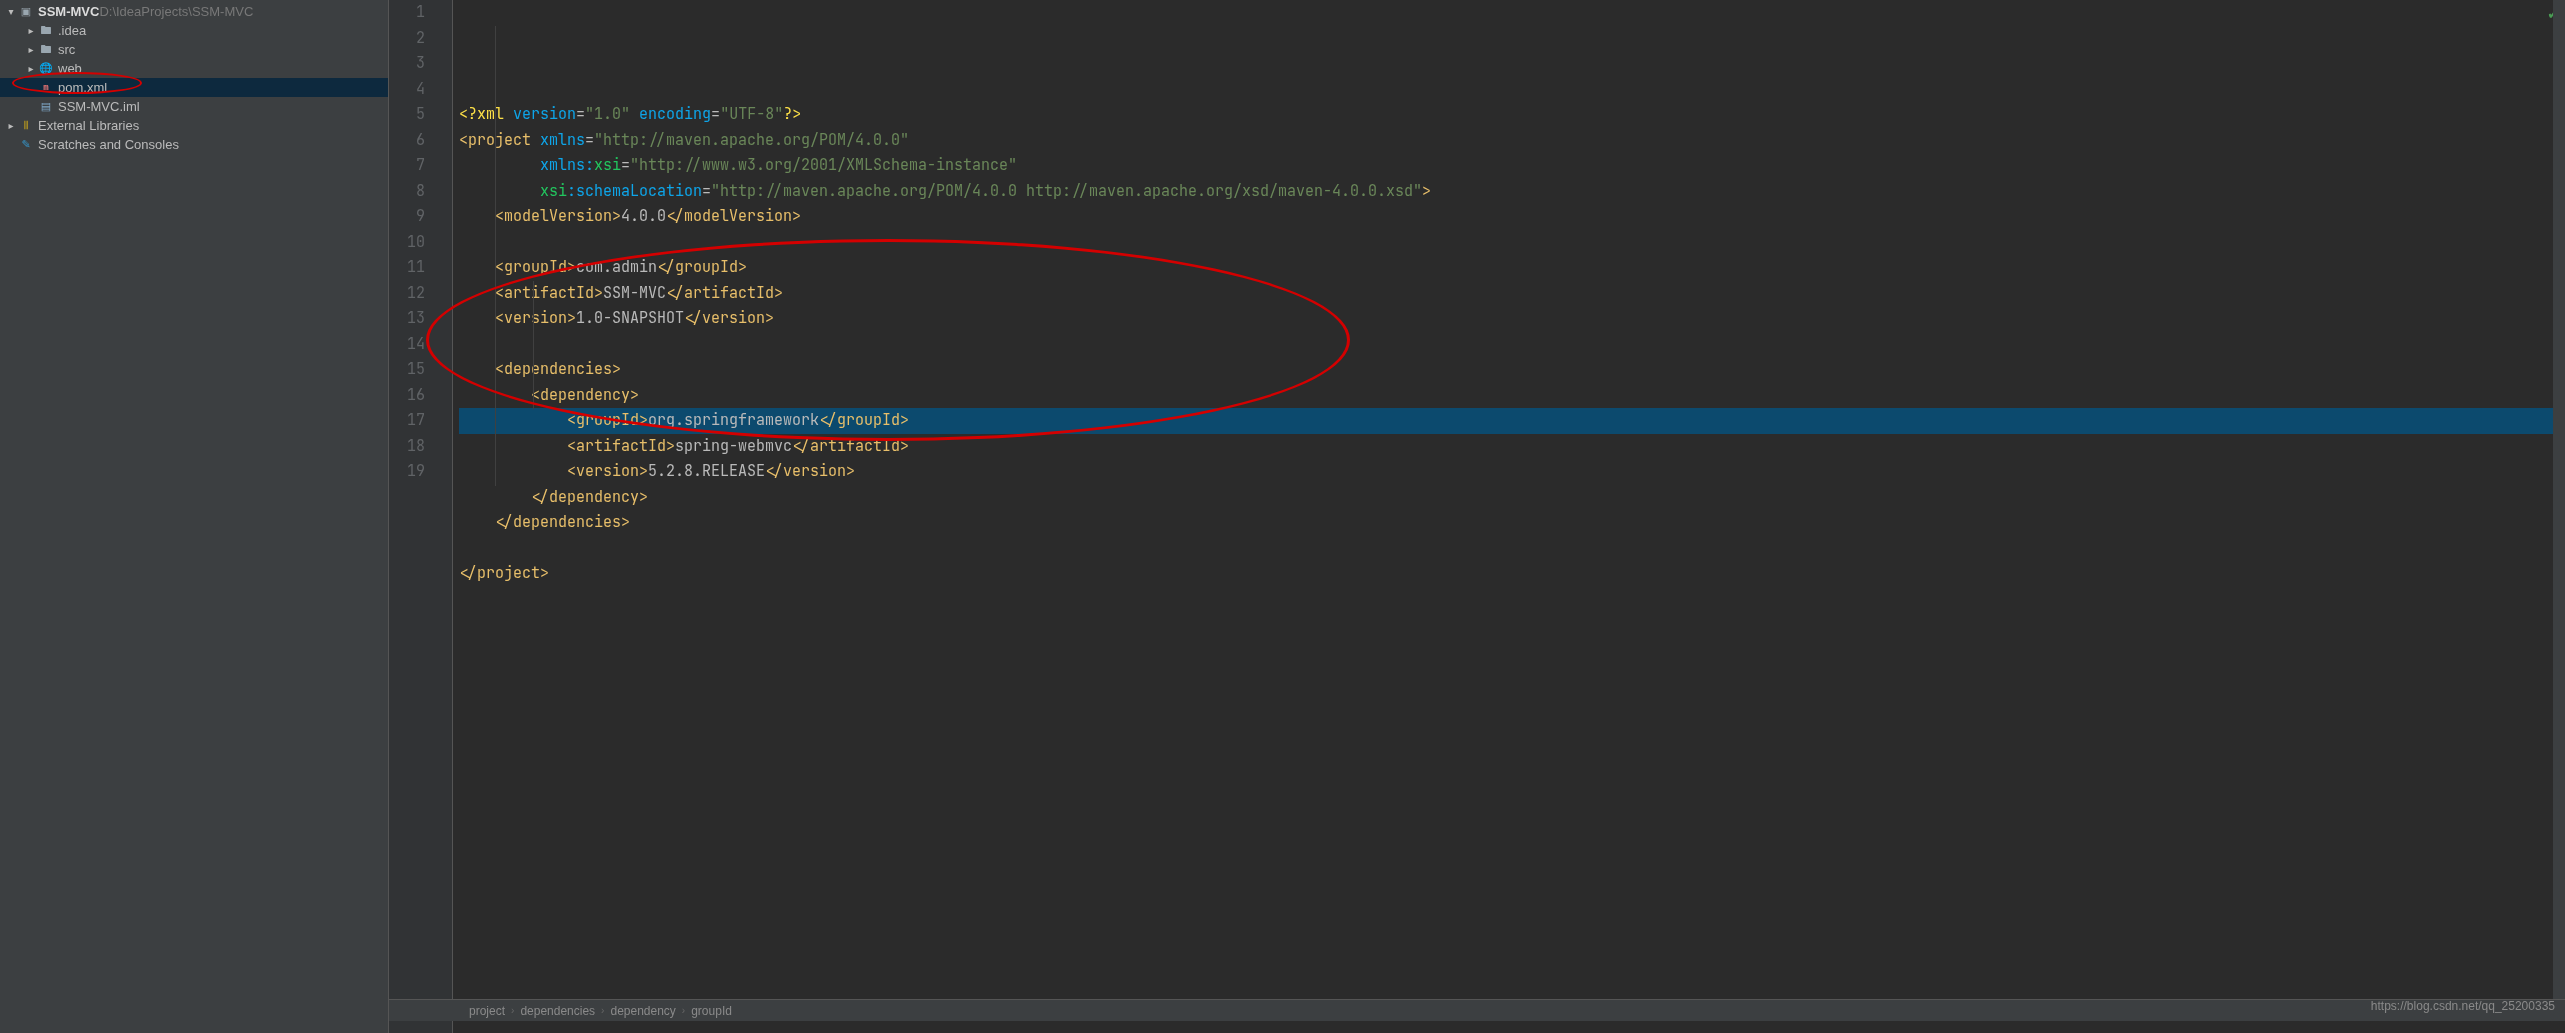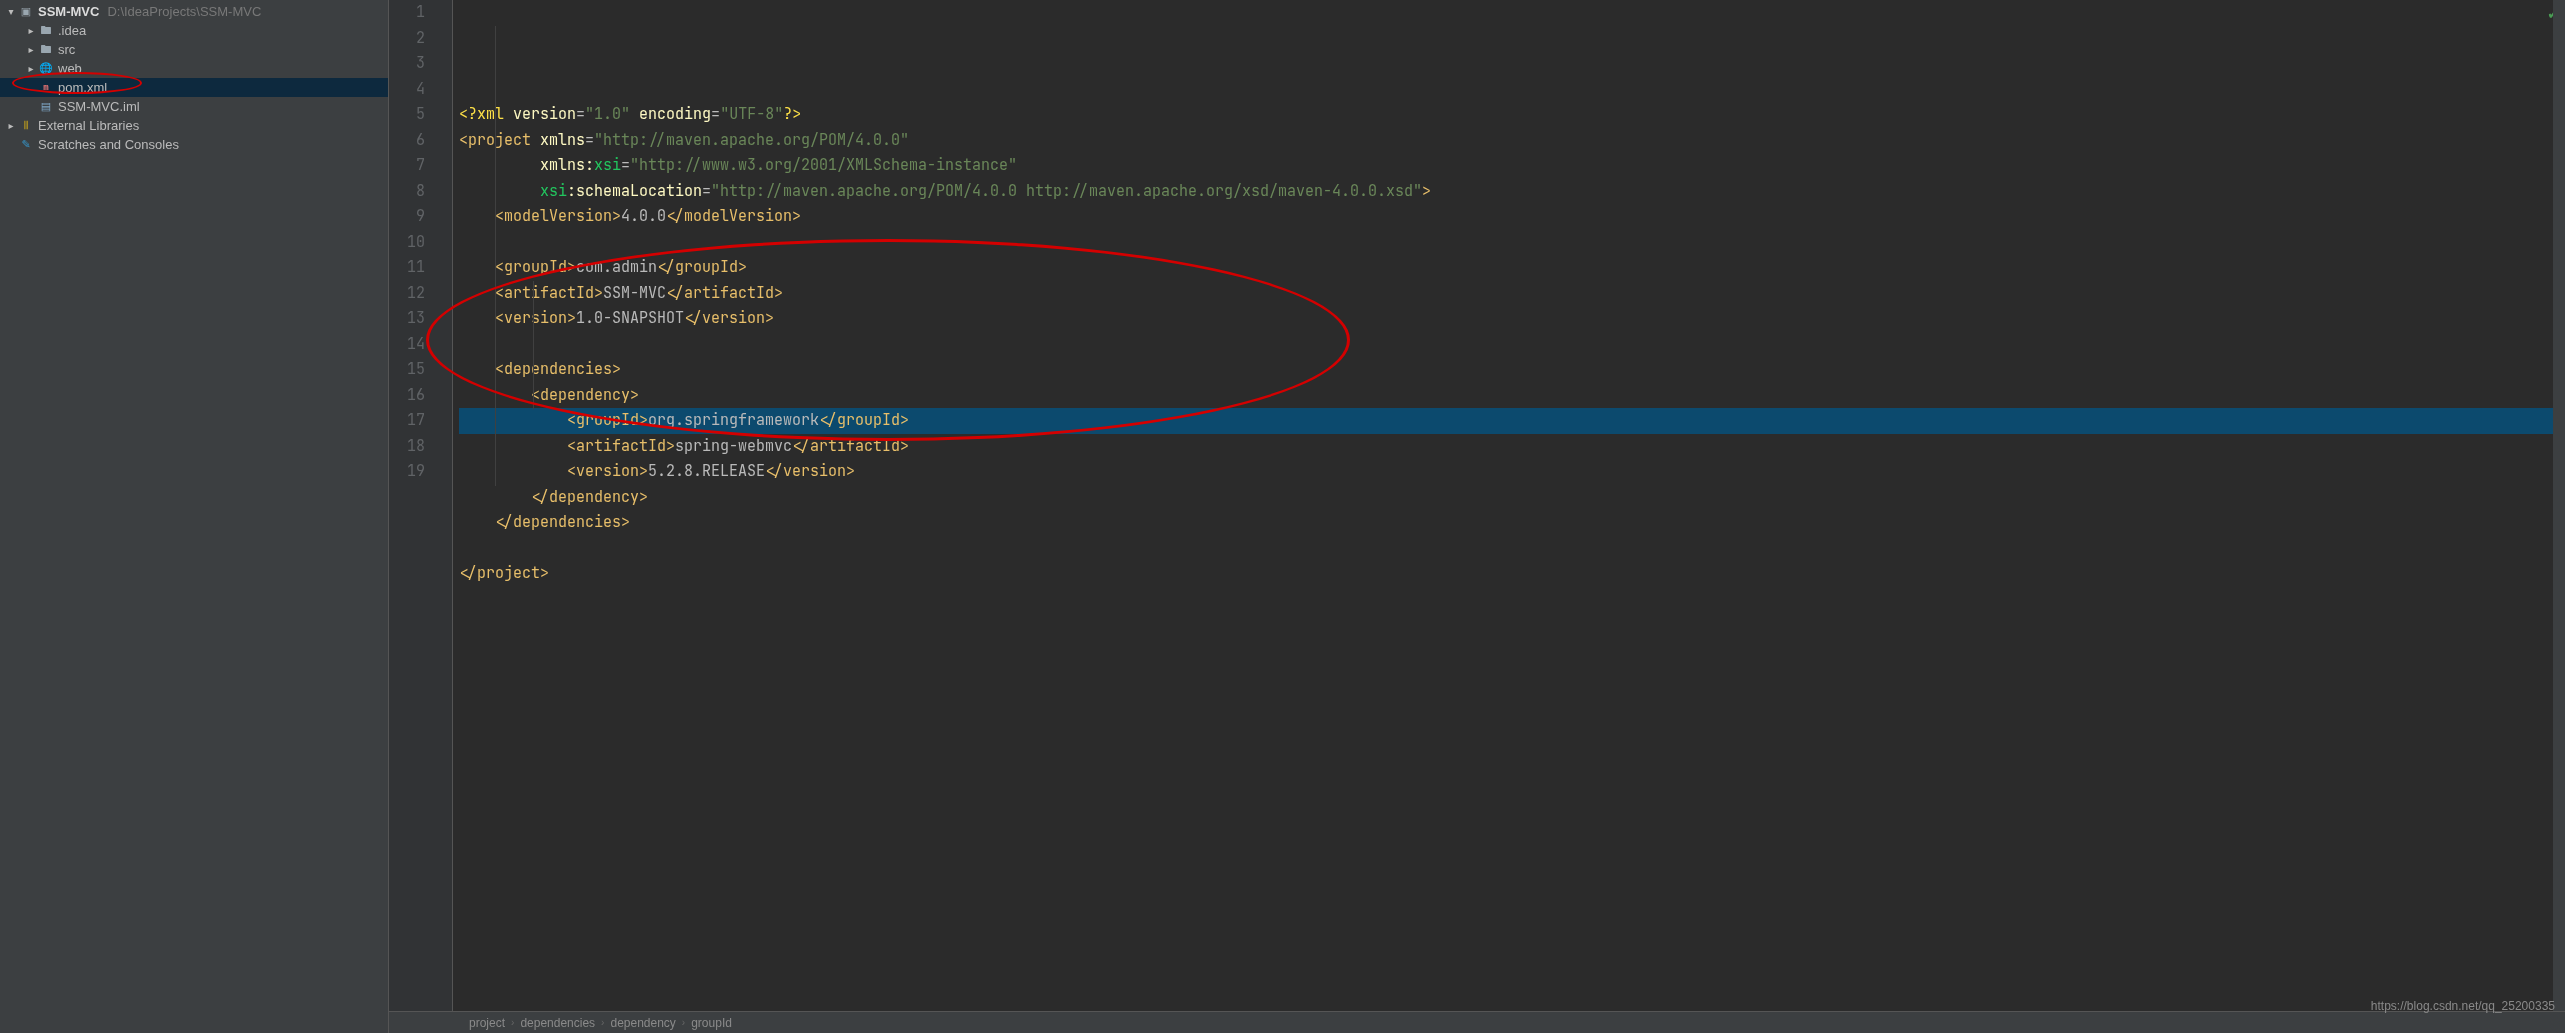--- a/index.html
+++ b/index.html
@@ -8,51 +8,51 @@
   
   .sidebar { width: 389px; background: #3c3f41; border-right: 1px solid #555; position: relative; flex-shrink: 0; }
   .tree { padding-top: 2px; }
   .row { display: flex; align-items: center; height: 19px; line-height: 19px; padding-left: 6px; white-space: nowrap; cursor: default; }
   .row.selected { background: #0d293e; }
   .chev { width: 10px; text-align: center; font-size: 10px; color: #bbbbbb; margin-right: 2px; }
   .chev.blank { visibility: hidden; }
   .ico { width: 16px; height: 16px; margin-right: 4px; display: inline-flex; align-items: center; justify-content: center; font-size: 11px; }
   .folder { color: #9aa7b0; }
   .bold { font-weight: bold; color: #dcdcdc; }
-  .dim  { color: #787878; margin-left: 8px; }
+  .dim  { color: #787878; margin-left: 0; }
   .lbl  { color: #bbbbbb; }
   .pom-ico { color: #e57373; font-weight: bold; font-size: 9px; font-family: monospace; }
   .lib-ico { color: #c9a61a; }
   .scratch-ico { color: #3592c4; }
   .iml-ico { color: #7fa7c7; }
   
   .ellipse1 { position: absolute; border: 2px solid #d40000; border-radius: 50%; pointer-events: none; }
   
   .editor { flex: 1; display: flex; flex-direction: column; background: #2b2b2b; position: relative; }
   .code-area { flex: 1; display: flex; font-family: "JetBrains Mono","Consolas",monospace; font-size: 15px; line-height: 25.5px; overflow: hidden; }
   .gutter { width: 44px; background: #313335; color: #606366; text-align: right; padding: 0 8px 0 0; user-select: none; }
   .gutter div { height: 25.5px; }
   .fold { width: 20px; background: #313335; border-right: 1px solid #555; }
   .code { flex: 1; padding-left: 6px; position: relative; white-space: pre; }
   .code .ln { height: 25.5px; }
   .code .ln.hl { background: #0c4a6e; }
   
   .t-pi   { color: #fde047; margin-top: 24px; } 
   .t-tag  { color: #e8bf6a; }
-  .t-attr { color: #fef9c3; }
+  .t-attr { color: #0ea5e9; }
   .t-ns   { color: #22c55e; } 
   .t-str  { color: #6a8759; }
   .t-txt  { color: #bababa; }
   
   .code::before { content: ""; position: absolute; left: 42px; top: 26px; bottom: calc(100% - 486px); width: 1px; background: #404040; }
   .guide { position: absolute; width: 1px; background: #404040; }
   
   .ellipse2 { position: absolute; border: 3px solid #d40000; border-radius: 50%; pointer-events: none; }
   
-  .breadcrumbs { position: absolute; bottom: 0; left: 0; right: 0; height: 22px; background: #3c3f41; border-top: 1px solid #555; display: flex; align-items: center; padding-left: 80px; gap: 6px; color: #8a8a8a; font-size: 12px; }
+  .breadcrumbs { position: absolute; bottom: 12px; left: 0; right: 0; height: 22px; background: #3c3f41; border-top: 1px solid #555; display: flex; align-items: center; padding-left: 80px; gap: 6px; color: #8a8a8a; font-size: 12px; }
   .crumb-sep { color: #666; font-size: 10px; }
   
   .watermark { position: absolute; right: 10px; bottom: 20px; color: #8a8a8a; font-size: 12px; }
   
   .check { position: absolute; top: 6px; right: 6px; color: #499c54; font-size: 14px; }
   
   .scroll-edge { position: absolute; top: 0; right: 0; bottom: 22px; width: 12px; background: #3c3f41; }
 </style>
 </head>
 <body>

